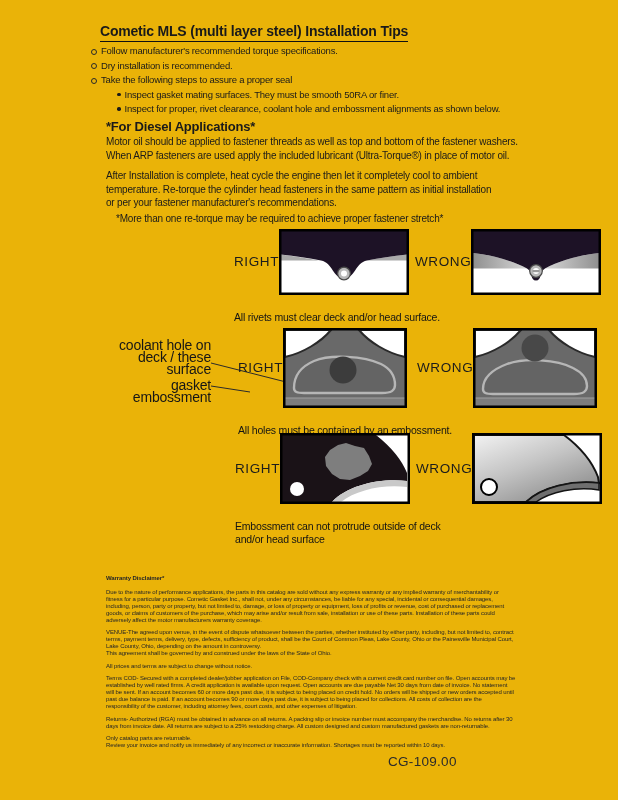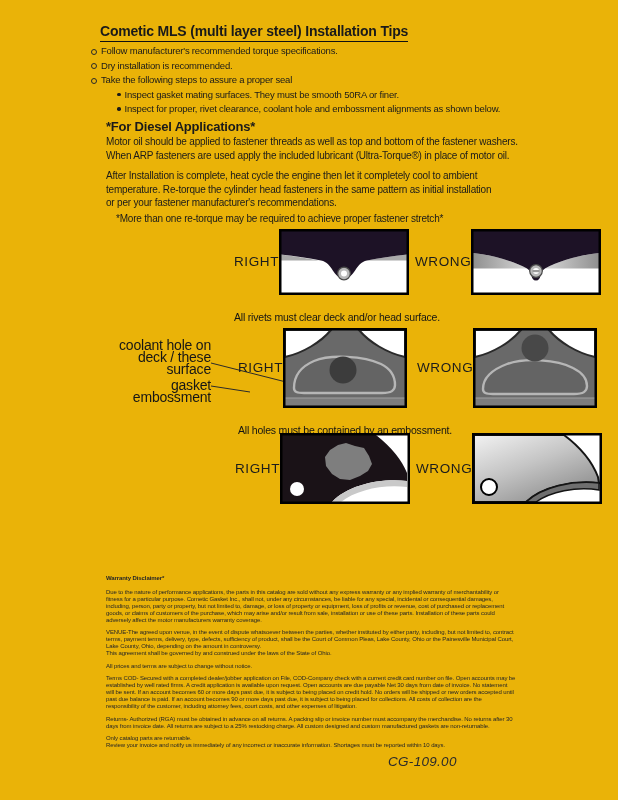--- a/index.html
+++ b/index.html
@@ -29,21 +29,21 @@
   .caption{font-size:10.5px;letter-spacing:-0.2px;line-height:12.5px;color:#141414;margin-top:16px;}
 
   .callouts{font-size:14px;letter-spacing:-0.2px;line-height:12px;text-align:right;color:#161616;}
   .callouts .gap{margin-top:4px;display:block;}
 
   .fine{width:410px;font-size:6px;line-height:7px;letter-spacing:-0.1px;color:#262626;}
   .fine p{margin:0 0 5.5px 0;}
   .fine .h{font-weight:bold;margin-bottom:6.5px;}
   .fine .nl{display:block;}
 
-  .pagenum{font-size:13.5px;letter-spacing:0.3px;color:#2b2b2b;font-style:italic;}
+  .pagenum{font-size:13.5px;letter-spacing:0.3px;color:#2b2b2b;}
 </style>
 </head>
 <body>
 
 <div class="page">
 
   <div class="abs" style="left:100px;top:22px;">
     <span class="title">Cometic MLS (multi layer steel) Installation Tips</span>
   </div>
 
@@ -193,20 +193,24 @@
             </linearGradient>
           </defs>
           <rect width="130" height="71" fill="#ffffff"></rect>
           <path d="M2,2 H92 C108,14 120,28 126,44 L127,50 C100,47 70,54 54,69 L2,69 Z" fill="url(#g3)" stroke="#141414" stroke-width="2"></path>
           <path d="M54,69 C70,54 100,47 127,50 L127,57 C104,53 78,59 64,69 Z" fill="#6f6f6f" stroke="#141414" stroke-width="1.5"></path>
           <circle cx="17" cy="54" r="8" fill="#ffffff" stroke="#000000" stroke-width="2"></circle>
           <rect x="1.25" y="1.25" width="127.5" height="68.5" fill="none" stroke="#000000" stroke-width="2.5"></rect>
         </svg>
       </div>
     </div>
+    <div class="caption">
+      <span style="display:block;">Embossment can not protrude outside of deck</span>
+      <span style="display:block;">and/or head surface</span>
+    </div>
   </div>
 
   <div class="abs fine" style="left:106px;top:575px;">
     <p class="h">Warranty Disclaimer*</p>
     <p>Due to the nature of performance applications, the parts in this catalog are sold without any express warranty or any implied warranty of merchantability or fitness for a particular purpose.  Cometic Gasket Inc., shall not, under any circumstances, be liable for any special, incidental or consequential damages, including, person, party or property, but not limited to, damage, or loss of property or equipment, loss of profits or revenue, cost of purchased or replacement goods, or claims of customers of the purchase, which may arise and/or result from sale, installation or use of these parts.  Installation of these parts could adversely affect the motor manufacturers warranty coverage.</p>
     <p>
       <span>VENUE-The agreed upon venue, in the event of dispute whatsoever between the parties, whether instituted by either party, including, but not limited to, contract terms, payment terms, delivery, type, defects, sufficiency of product, shall be the Court of Common Pleas, Lake County, Ohio or the Painesville Municipal Court, Lake County, Ohio, depending on the amount in controversy.</span>
       <span class="nl">This agreement shall be governed by and construed under the laws of the State of Ohio.</span>
     </p>
     <p>All prices and terms are subject to change without notice.</p>

